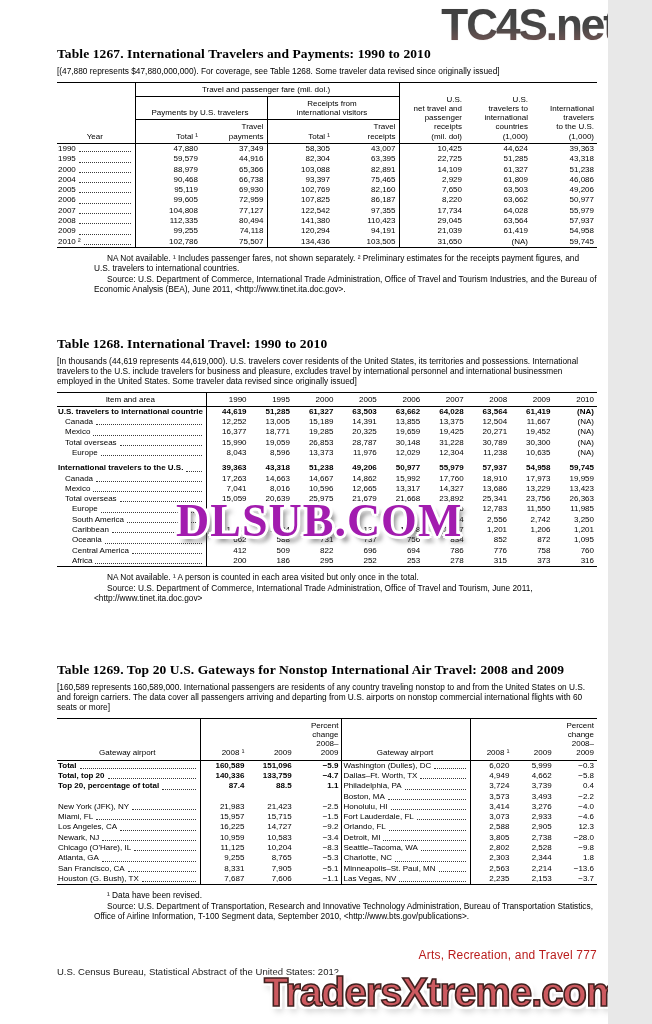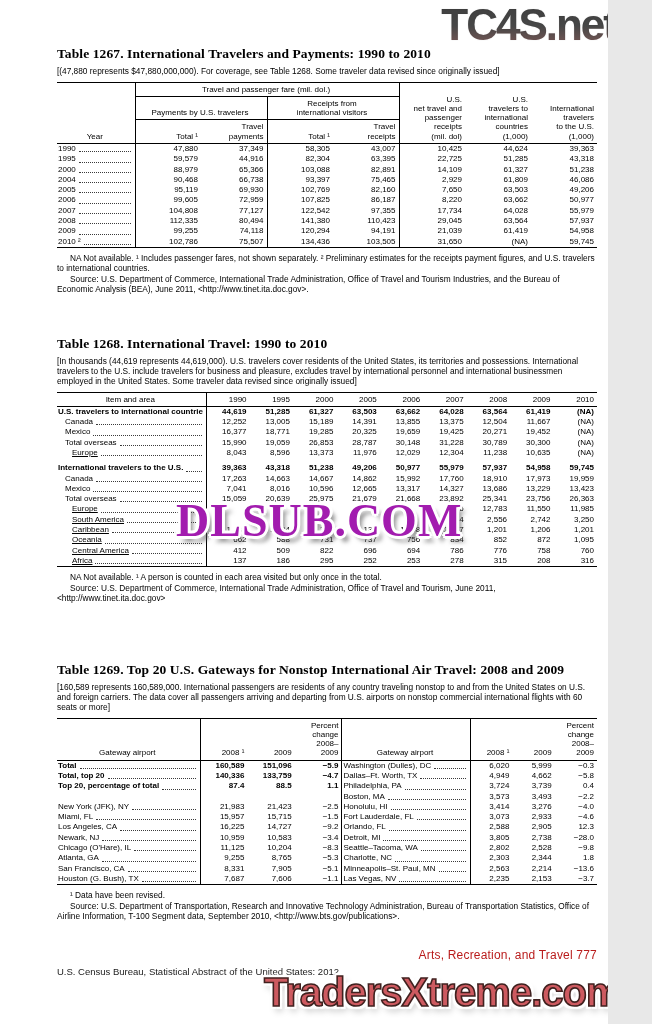--- a/index.html
+++ b/index.html
@@ -25,26 +25,26 @@
   .vmid{vertical-align:middle;}
   .br{border-right:1px solid #000;}
   .bb{border-bottom:1px solid #000;}
   .num{text-align:right;}
   .lw{display:flex;align-items:flex-end;overflow:hidden;}
   .lt{white-space:nowrap;}
   .ld{flex:1;min-width:3px;border-bottom:1.3px dotted #3a3a3a;margin:0 1px 2px 3px;}
   tr.b td{font-weight:bold;}
   tr.gap td{padding-top:5px;}
   tr.i1 td.lblc{padding-left:8px;margin-left:36px;}
-  tr.i2 td.lblc{padding-left:15px;text-decoration:underline;}
+  tr.i2 td.lblc{padding-left:15px;}
   tr.bl td:nth-child(-n+4){font-weight:bold;}
   #t1267 tbody td:nth-child(1),#t1267 tbody td:nth-child(3),#t1267 tbody td:nth-child(5){border-right:1px solid #000;}
   #t1268 tbody td:nth-child(1){border-right:1px solid #000;}
   #t1269 tbody td:nth-child(1),#t1269 tbody td:nth-child(4),#t1269 tbody td:nth-child(5){border-right:1px solid #000;}
-  .fnotes{margin-top:5px;}
+  .fnotes{margin-top:5px;margin-left:37px;}
   .fnotes p{margin:0;font-size:8.3px;line-height:10.3px;text-indent:13px;}
   
   #foot-right{position:absolute;top:948px;left:57px;width:540px;text-align:right;
               font-size:12px;letter-spacing:.2px;color:#b91c1c;}
   #foot-left{position:absolute;top:966px;left:57px;font-size:9.5px;color:#1a1a1a;}
   
   .wm{position:absolute;white-space:nowrap;z-index:9;pointer-events:none;}
   #wm-top{top:0px;right:-8px;font-size:44px;font-weight:bold;letter-spacing:-2px;
           transform:scaleY(1.02);
           background:linear-gradient(180deg,#1e1e1e 0%,#2d2d2d 52%,#5f3e3c 78%,#9a6a66 100%);
@@ -539,28 +539,28 @@
             <td class="num">758</td>
             <td class="num">760</td>
           </tr>
           <tr class="i2">
             <td class="lblc">
               <div class="lw">
                 <span class="lt">Africa</span>
                 <span class="ld"></span>
               </div>
             </td>
-            <td class="num">137</td>
+            <td class="num">200</td>
             <td class="num">186</td>
             <td class="num">295</td>
             <td class="num">252</td>
             <td class="num">253</td>
             <td class="num">278</td>
             <td class="num">315</td>
-            <td class="num">208</td>
+            <td class="num">373</td>
             <td class="num">316</td>
           </tr>
         </tbody>
     </table>
     <div class="fnotes">
       <p>NA Not available. ¹ A person is counted in each area visited but only once in the total.</p>
       <p>Source: U.S. Department of Commerce, International Trade Administration, Office of Travel and Tourism, June 2011, &lt;http://www.tinet.ita.doc.gov&gt;</p>
     </div>
   </div>
 

